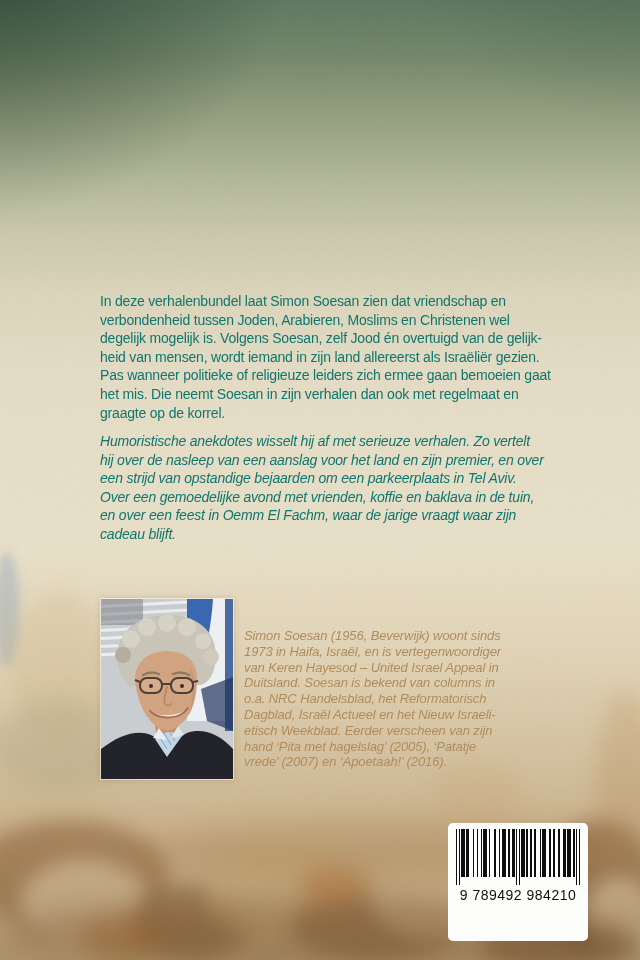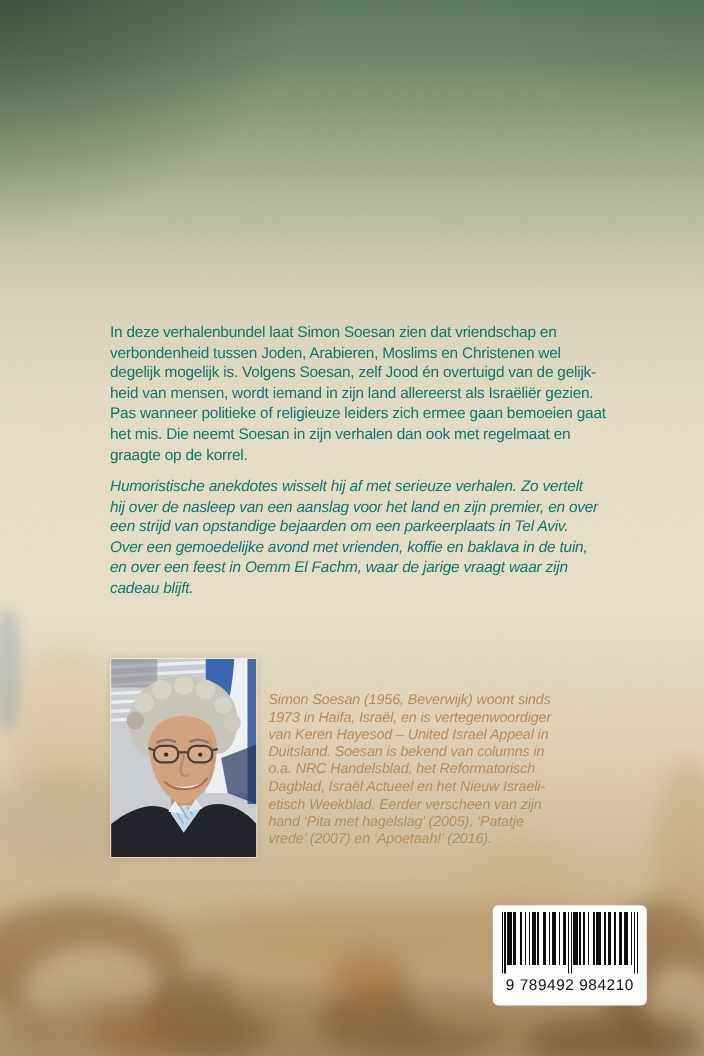--- a/index.html
+++ b/index.html
@@ -61,21 +61,21 @@
   .logo .name {
     position:absolute; left:0px; top:37px; font-size:28px; line-height:28px;
     font-weight:bold; letter-spacing:-1px;
   }
   .logo .url {
     position:absolute; left:34px; top:65px; font-size:7px; line-height:7px;
     font-weight:bold; letter-spacing:0.2px;
   }
   
   .barcode {
-    position:absolute; left:448px; top:823px; width:140px; height:91px; z-index:10;
+    position:absolute; left:448px; top:823px; width:140px; height:118px; z-index:10;
     background:#fdfdfb; border-radius:5px;
     display:flex; flex-direction:column; align-items:center; padding-top:6px; box-sizing:border-box;
   }
   .barcode svg { display:block; width:124px; height:56px; }
   .barcode .digits {
     margin-top:2px; font-size:14px; line-height:16px; letter-spacing:0.5px; color:#101010;
   }
 </style>
 </head>
 <body>

